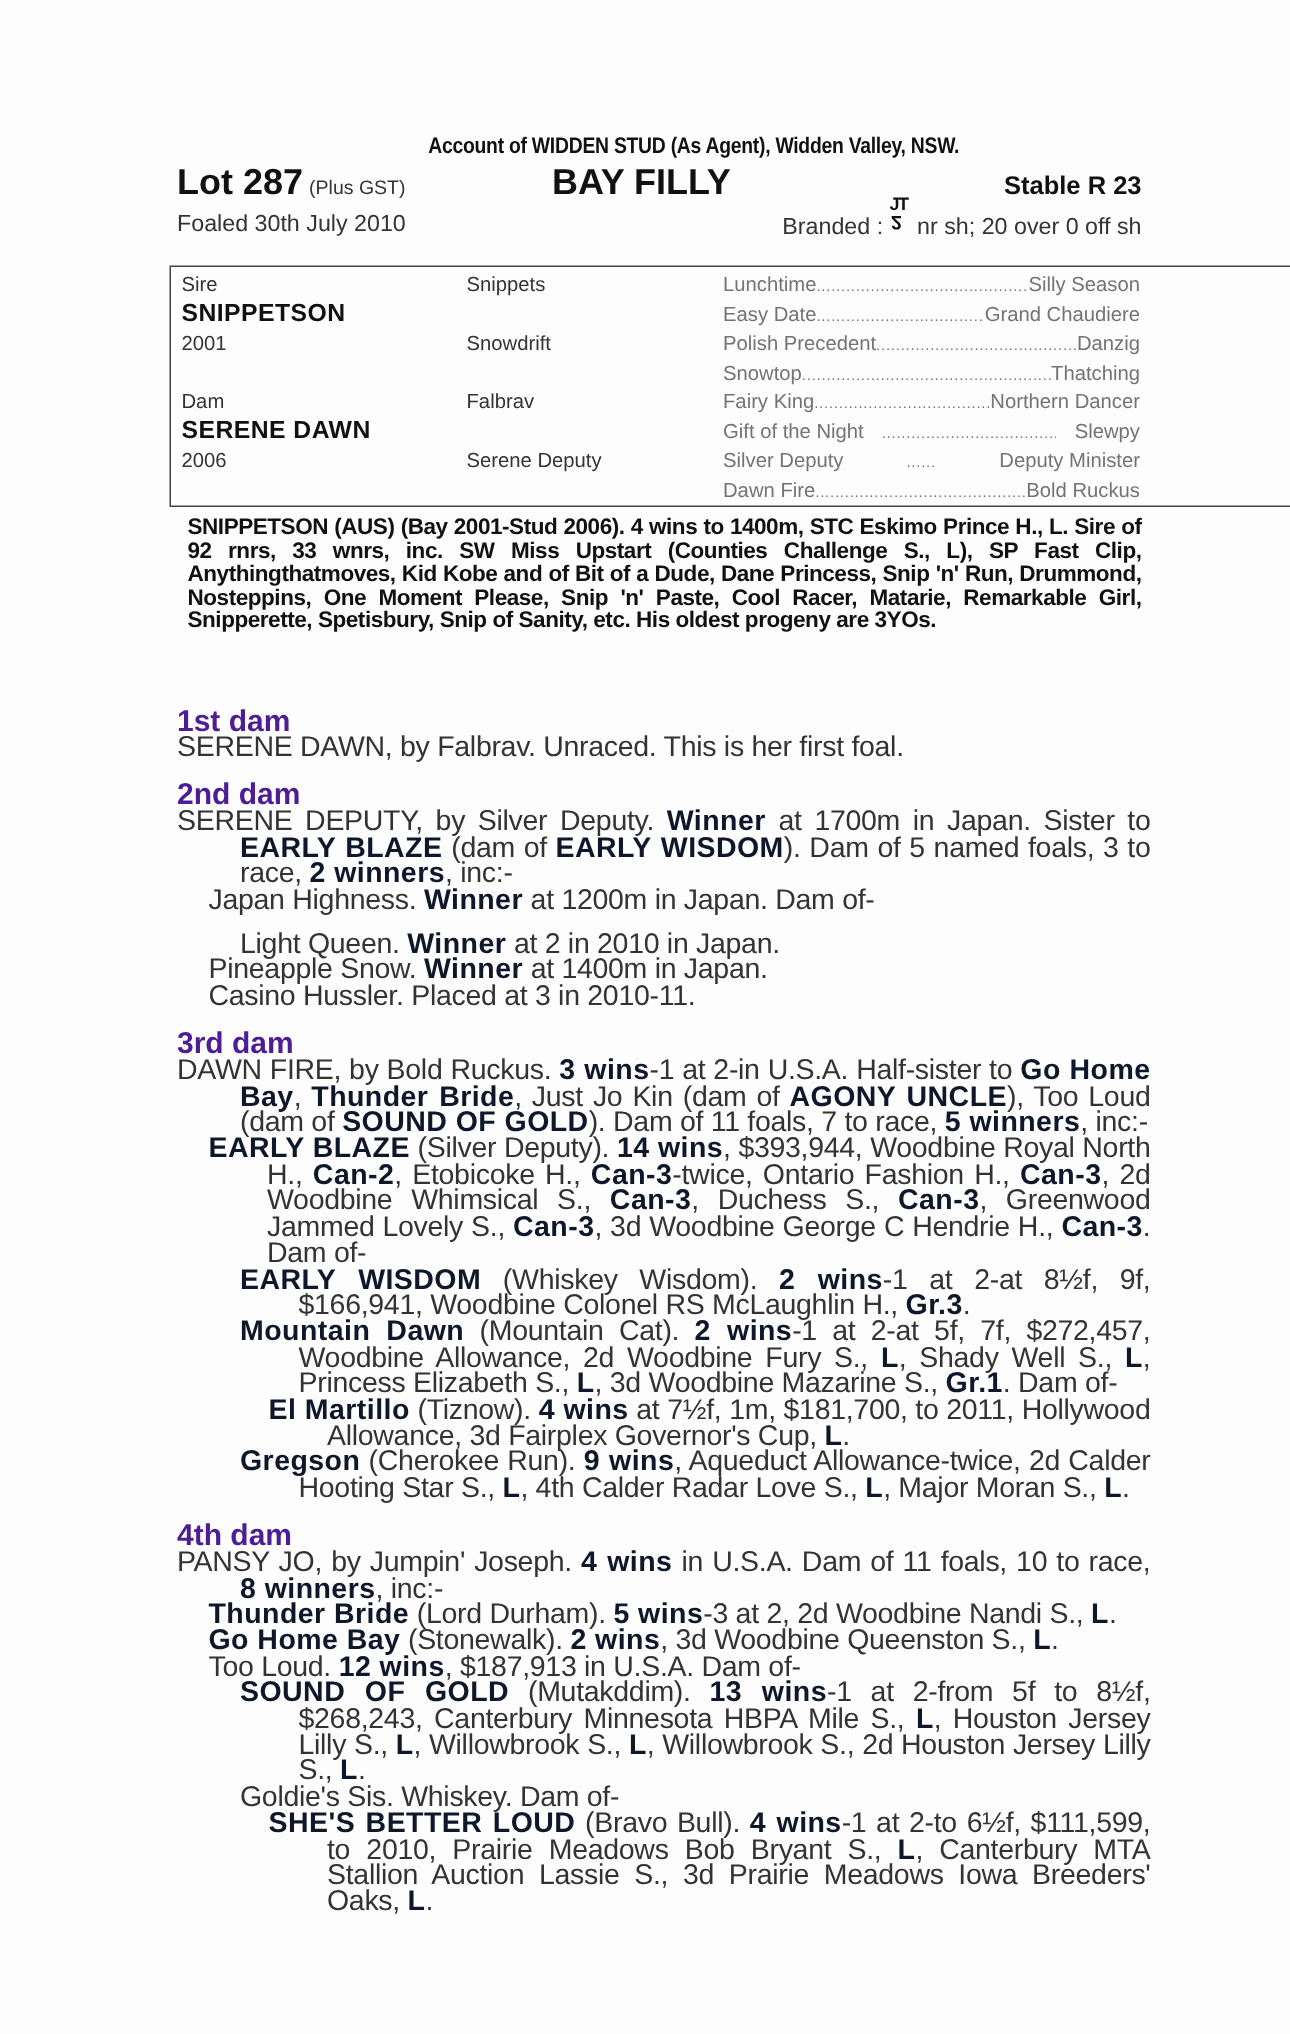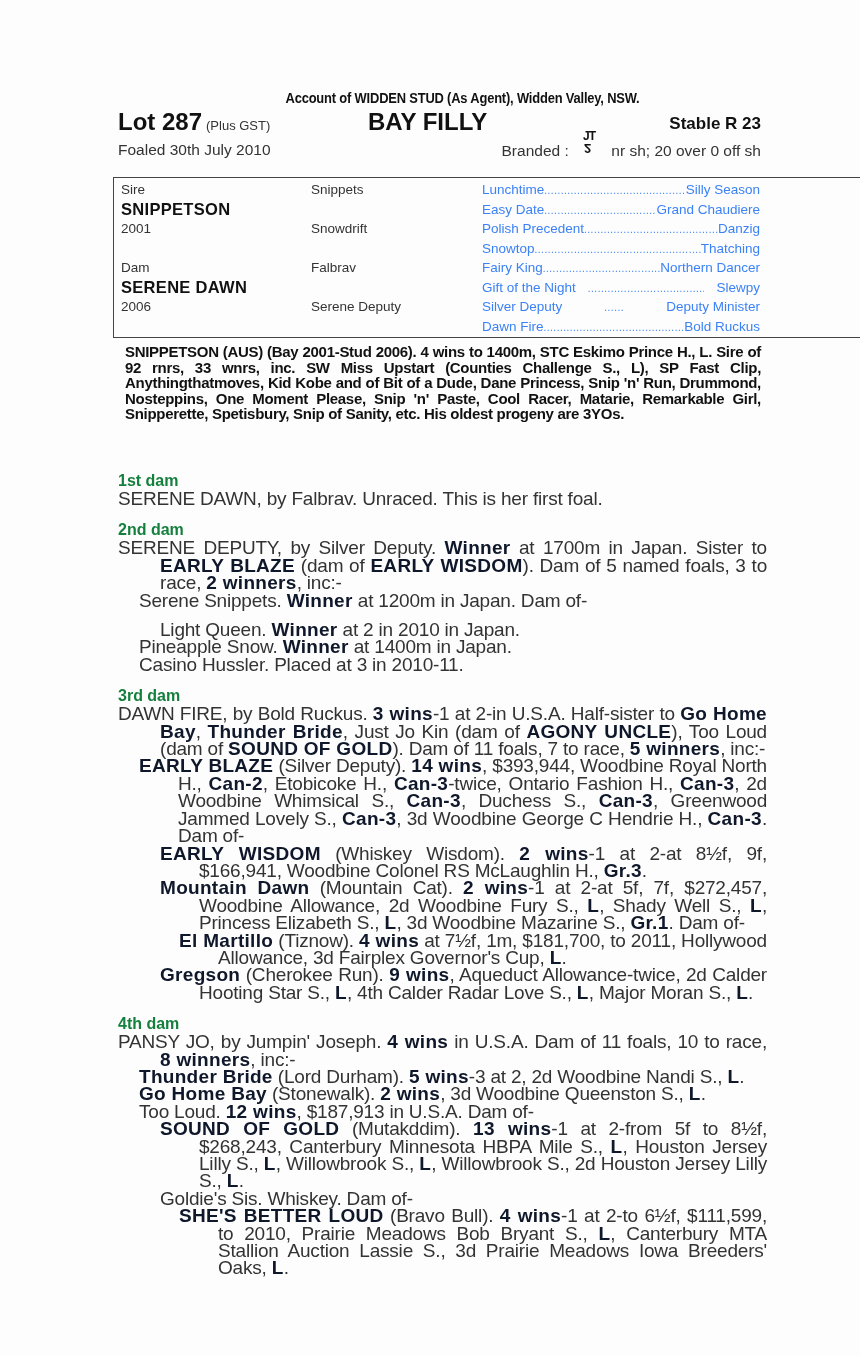--- a/index.html
+++ b/index.html
@@ -9,38 +9,38 @@
   .account { text-align: center; font-weight: bold; font-size: 15px; letter-spacing: -0.2px;
              transform: scaleX(0.86); transform-origin: center; color: #111; height: 20px; line-height: 20px; margin-left: 40px; }
   .lotrow { position: relative; height: 28px; }
   .lot { position: absolute; left: 0; top: 0; font-weight: bold; font-size: 24px; color: #111; line-height: 28px; }
   .lot .gst { font-weight: normal; font-size: 13px; color: #333; margin-left: 4px; }
   .sex { position: absolute; left: 250px; top: 0; font-weight: bold; font-size: 24px; color: #111; line-height: 28px; }
   .stable { position: absolute; right: 6px; top: 3px; font-weight: bold; font-size: 17px; color: #111; line-height: 26px; }
   .foalrow { position: relative; height: 26px; margin-top: 2px; font-size: 15.5px; color: #333; }
   .foaled { position: absolute; left: 0; top: 3px; }
   .brand { position: absolute; right: 6px; top: 3px; }
-  .brandmark { display: inline-block; position: relative; width: 14px; height: 16px; vertical-align: -1px; margin: 0 10px; }
+  .brandmark { display: inline-block; position: relative; width: 14px; height: 16px; vertical-align: -1px; margin: 0 0; }
   .brandmark .top { position: absolute; left: 0; top: -11px; font-size: 12px; font-weight: bold; letter-spacing: -1px; line-height: 12px; color: #111; }
   .brandmark .bot { position: absolute; left: 1px; top: 1px; font-size: 13px; font-weight: bold; line-height: 13px; transform: rotate(180deg) scaleX(-1); color: #111; }
 
   .pedbox { position: absolute; left: -5px; top: 89px; width: 780px; height: 161px; border: 1.5px solid #444; box-sizing: border-box; }
   .pedcell { position: absolute; font-size: 13.5px; color: #333; line-height: 19.5px; white-space: nowrap; }
   .pedbig { font-weight: bold; font-size: 16.5px; color: #111; letter-spacing: 0.3px; }
-  .gp { position: absolute; left: 368px; width: 278px; font-size: 13.5px; color: #3b82f6; line-height: 19.5px; display: flex; white-space: nowrap; }
+  .gp { position: absolute; left: 368px; width: 278px; font-size: 13.5px; color: #737373; line-height: 19.5px; display: flex; white-space: nowrap; }
   .gp .l { flex: 0 0 auto; }
   .gp .dots { flex: 1 1 auto; overflow: hidden; }
   .gp .dots::before { content: "......................................................................................................"; letter-spacing: 0.5px; font-size: 10px; }
   .gp .r { flex: 0 0 auto; }
 
   .siresum { position: absolute; left: 7px; top: 256px; width: 636px; font-weight: bold; font-size: 15px; line-height: 15.5px;
              color: #111; text-align: justify; letter-spacing: -0.3px; }
 
   .sections { position: absolute; left: 0; top: 370px; width: 649px; }
-  .sec-h { font-weight: bold; font-size: 16px; color: #15803d; margin-top: 14px; line-height: 18px; }
+  .sec-h { font-weight: bold; font-size: 20px; color: #4c1d95; margin-top: 14px; line-height: 18px; }
   .p { font-size: 19px; line-height: 17.4px; text-align: justify; color: #333; letter-spacing: -0.2px; }
   .p b { color: #0f172a; font-weight: 900; letter-spacing: 0.3px; }
 </style>
 </head>
 <body>
 
 <div class="page">
   <div class="account">Account of WIDDEN STUD (As Agent), Widden Valley, NSW.</div>
 
   <div class="lotrow">
@@ -121,21 +121,21 @@
   <div class="siresum">SNIPPETSON (AUS) (Bay 2001-Stud 2006). 4 wins to 1400m, STC Eskimo Prince H., L. Sire of 92 rnrs, 33 wnrs, inc. SW Miss Upstart (Counties Challenge S., L), SP Fast Clip, Anythingthatmoves, Kid Kobe and of Bit of a Dude, Dane Princess, Snip 'n' Run, Drummond, Nosteppins, One Moment Please, Snip 'n' Paste, Cool Racer, Matarie, Remarkable Girl, Snipperette, Spetisbury, Snip of Sanity, etc. His oldest progeny are 3YOs.</div>
 
   <div class="sections" id="sections-host">
       <div>
         <div class="sec-h">1st dam</div>
         <div class="p" style="padding-left: 0px; text-indent: 0px;"><span>SERENE DAWN, by Falbrav. Unraced. This is her first foal.</span></div>
       </div>
       <div>
         <div class="sec-h">2nd dam</div>
         <div class="p" style="padding-left: 42px; text-indent: -42px;"><span>SERENE DEPUTY, by Silver Deputy. </span><b>Winner</b><span> at 1700m in Japan. Sister to </span><b>EARLY BLAZE</b><span> (dam of </span><b>EARLY WISDOM</b><span>). Dam of 5 named foals, 3 to race, </span><b>2 winners</b><span>, inc:-</span></div>
-        <div class="p" style="padding-left: 21px; text-indent: 0px;"><span>Serene Snippets. </span><b>Winner</b><span> at 1200m in Japan. Dam of-</span></div>
+        <div class="p" style="padding-left: 21px; text-indent: 0px;"><span>Japan Highness. </span><b>Winner</b><span> at 1200m in Japan. Dam of-</span></div>
         <div class="p" style="padding-left: 42px; text-indent: 0px; margin-top: 12px;"><span>Light Queen. </span><b>Winner</b><span> at 2 in 2010 in Japan.</span></div>
         <div class="p" style="padding-left: 21px; text-indent: 0px;"><span>Pineapple Snow. </span><b>Winner</b><span> at 1400m in Japan.</span></div>
         <div class="p" style="padding-left: 21px; text-indent: 0px;"><span>Casino Hussler. Placed at 3 in 2010-11.</span></div>
       </div>
       <div>
         <div class="sec-h">3rd dam</div>
         <div class="p" style="padding-left: 42px; text-indent: -42px;"><span>DAWN FIRE, by Bold Ruckus. </span><b>3 wins</b><span>-1 at 2-in U.S.A. Half-sister to </span><b>Go Home Bay</b><span>, </span><b>Thunder Bride</b><span>, Just Jo Kin (dam of </span><b>AGONY UNCLE</b><span>), Too Loud (dam of </span><b>SOUND OF GOLD</b><span>). Dam of 11 foals, 7 to race, </span><b>5 winners</b><span>, inc:-</span></div>
         <div class="p" style="padding-left: 60px; text-indent: -39px;"><b>EARLY BLAZE</b><span> (Silver Deputy). </span><b>14 wins</b><span>, $393,944, Woodbine Royal North H., </span><b>Can-2</b><span>, Etobicoke H., </span><b>Can-3</b><span>-twice, Ontario Fashion H., </span><b>Can-3</b><span>, 2d Woodbine Whimsical S., </span><b>Can-3</b><span>, Duchess S., </span><b>Can-3</b><span>, Greenwood Jammed Lovely S., </span><b>Can-3</b><span>, 3d Woodbine George C Hendrie H., </span><b>Can-3</b><span>. Dam of-</span></div>
         <div class="p" style="padding-left: 81px; text-indent: -39px;"><b>EARLY WISDOM</b><span> (Whiskey Wisdom). </span><b>2 wins</b><span>-1 at 2-at 8½f, 9f, $166,941, Woodbine Colonel RS McLaughlin H., </span><b>Gr.3</b><span>.</span></div>
         <div class="p" style="padding-left: 81px; text-indent: -39px;"><b>Mountain Dawn</b><span> (Mountain Cat). </span><b>2 wins</b><span>-1 at 2-at 5f, 7f, $272,457, Woodbine Allowance, 2d Woodbine Fury S., </span><b>L</b><span>, Shady Well S., </span><b>L</b><span>, Princess Elizabeth S., </span><b>L</b><span>, 3d Woodbine Mazarine S., </span><b>Gr.1</b><span>. Dam of-</span></div>

